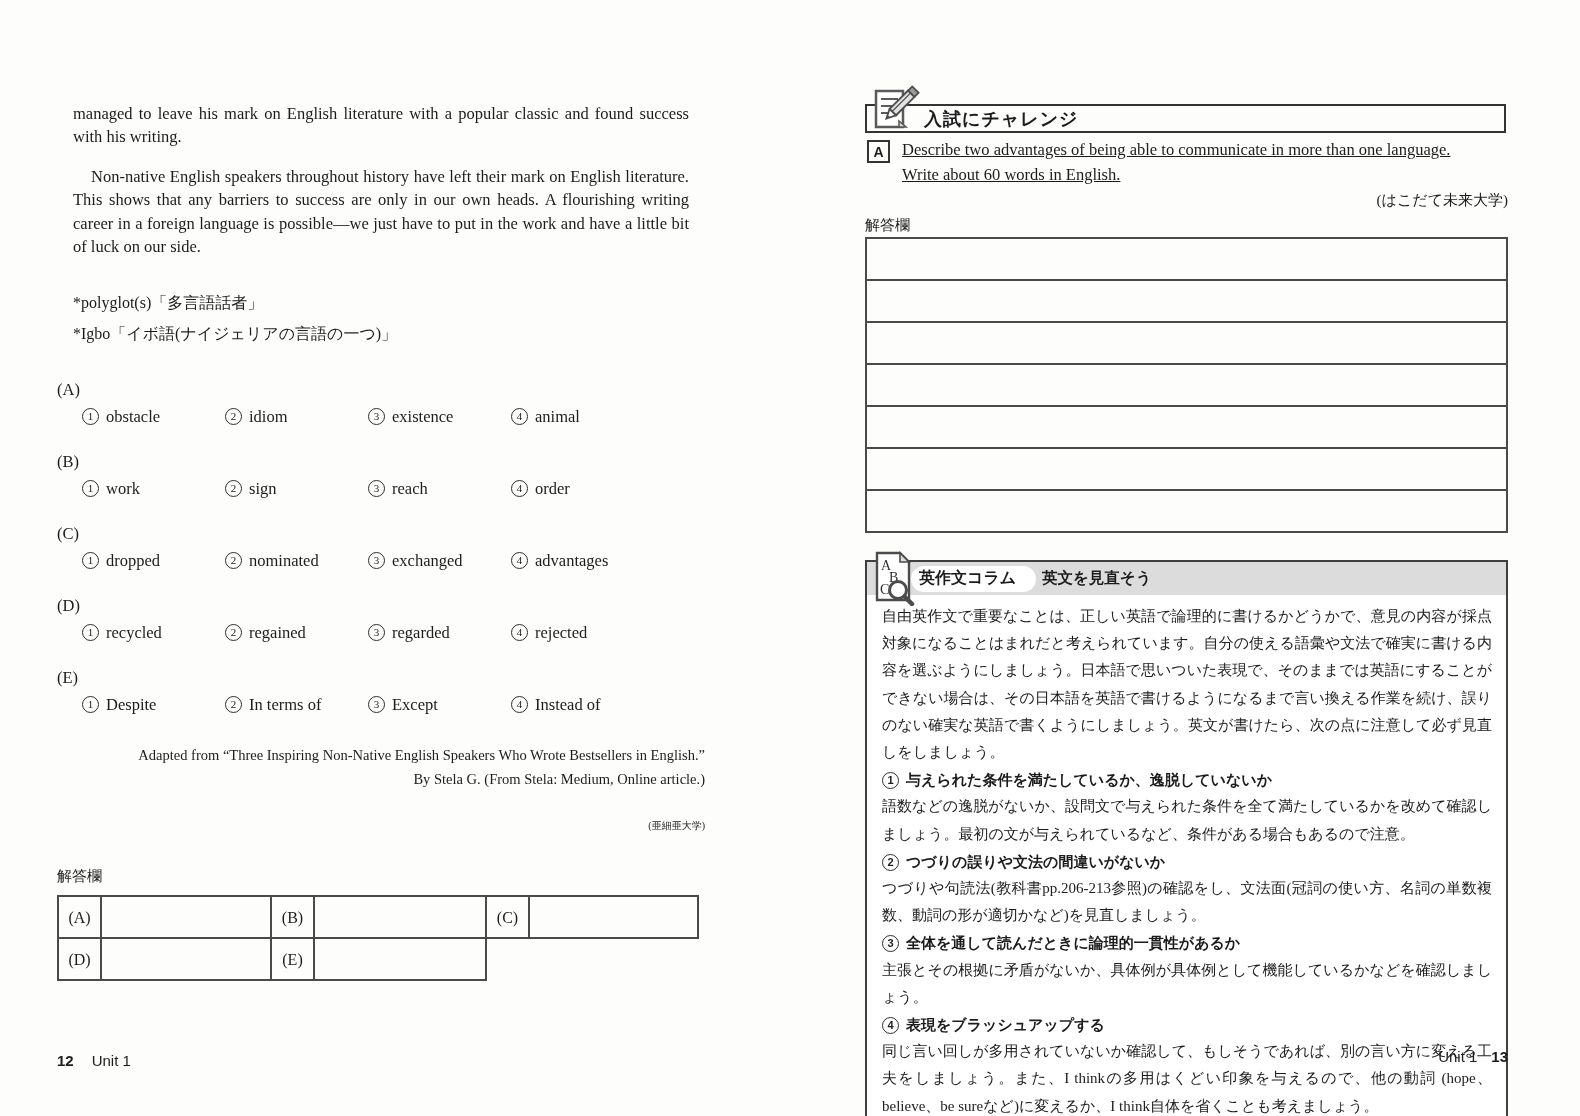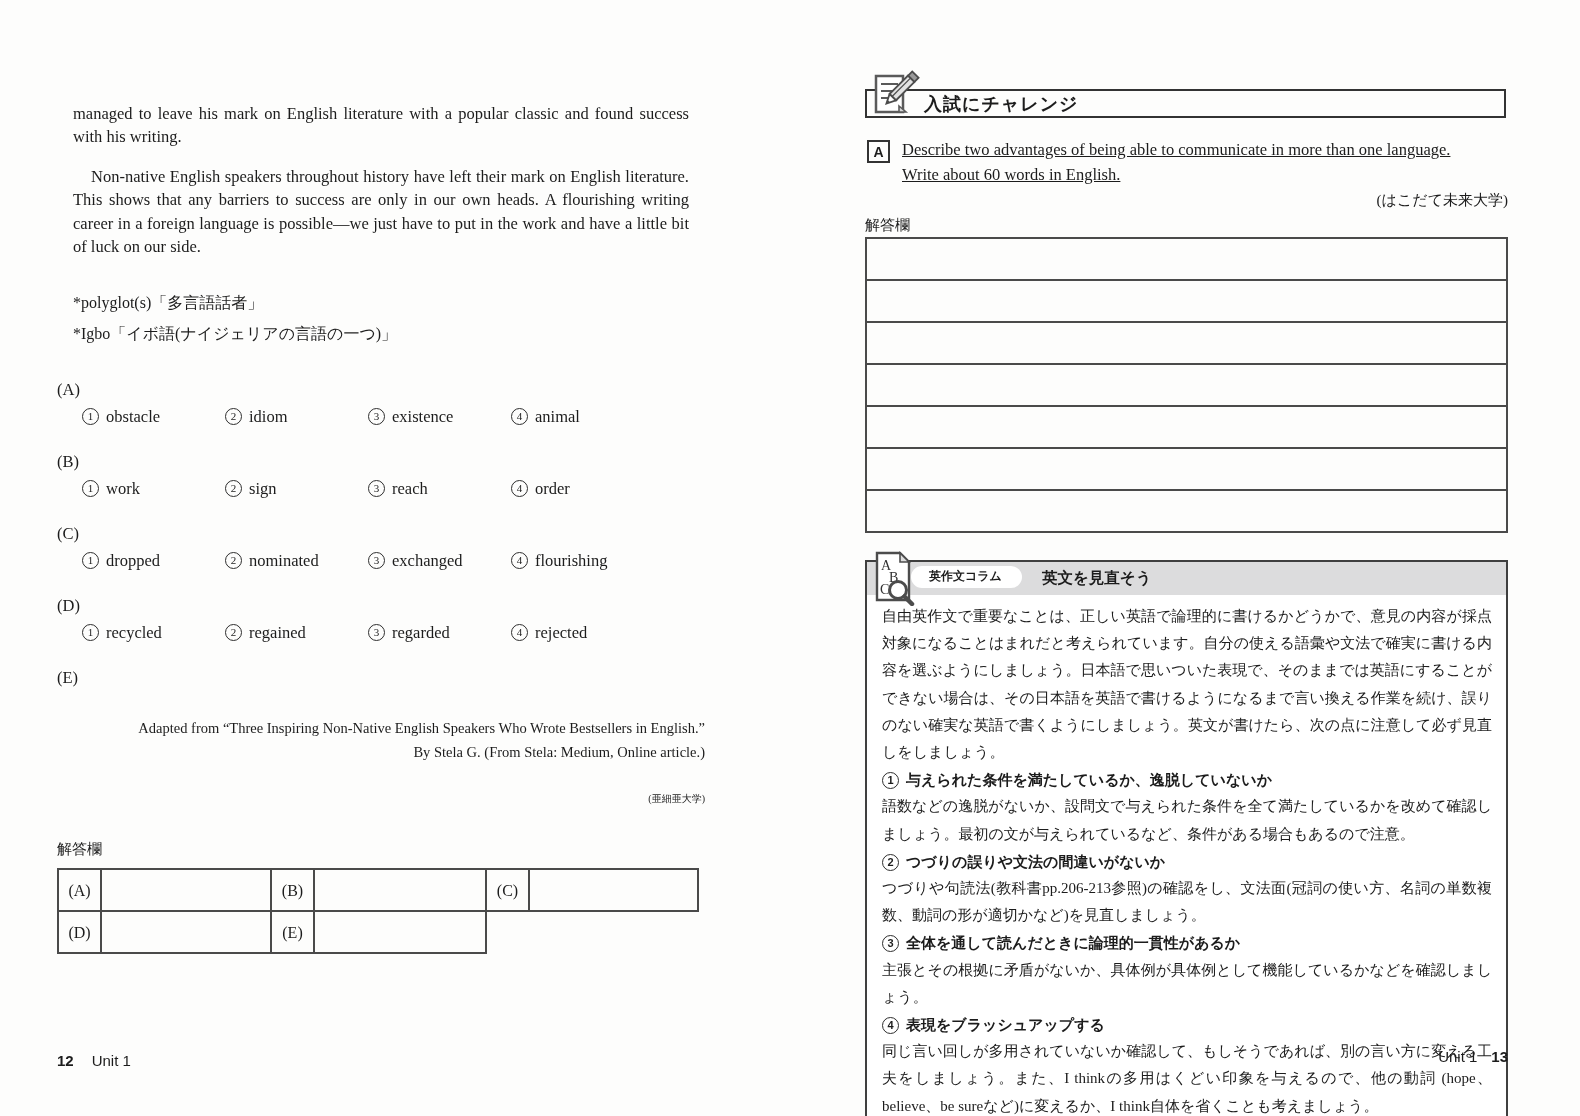--- a/index.html
+++ b/index.html
@@ -82,21 +82,21 @@
   }
   .pgnum { font-weight: bold; }
   .footer-left .unit { margin-left: 18px; }
   .footer-right .pgnum { margin-left: 14px; }
 
   
   .right-page { position: absolute; left: 865px; top: 68px; width: 643px; }
 
   .challenge-box {
     position: absolute;
-    left: 0; top: 21px;
+    left: 0; top: 36px;
     width: 641px; height: 29px;
     border: 2px solid #333;
     box-sizing: border-box;
   }
   .challenge-icon { position: absolute; left: 4px; top: -21px; }
   .challenge-title {
     position: absolute;
     left: 57px; top: 50%;
     transform: translateY(-50%);
     font-family: "Liberation Sans", sans-serif;
@@ -143,24 +143,24 @@
     position: relative;
     height: 33px;
     background: #dcdcdd;
   }
   .column-icon { position: absolute; left: 6px; top: -12px; }
   .column-badge {
     position: absolute;
     left: 44px; top: 4px;
     background: #fff;
     border-radius: 14px;
-    padding: 2px 20px 3px 18px;
+    padding: 2px 20px 3px 8px;
     font-family: "Liberation Sans", sans-serif;
     font-weight: bold;
-    font-size: 12px;
+    font-size: 16px;
     white-space: nowrap;
     text-align: center;
   }
   .column-title {
     position: absolute;
     left: 175px; top: 6px;
     font-family: "Liberation Sans", sans-serif;
     font-weight: bold;
     font-size: 15.5px;
     white-space: nowrap;
@@ -214,36 +214,42 @@
         <span class="opt"><span class="circ">4</span><span>order</span></span>
       </div>
     </div>
 
     <div class="qgroup">
       <div class="qlabel">(C)</div>
       <div class="opts">
         <span class="opt"><span class="circ">1</span><span>dropped</span></span>
         <span class="opt"><span class="circ">2</span><span>nominated</span></span>
         <span class="opt"><span class="circ">3</span><span>exchanged</span></span>
-        <span class="opt"><span class="circ">4</span><span>flourishing</span></span>
+        <span class="opt"><span class="circ">4</span><span>advantages</span></span>
       </div>
     </div>
 
     <div class="qgroup">
       <div class="qlabel">(D)</div>
       <div class="opts">
         <span class="opt"><span class="circ">1</span><span>recycled</span></span>
         <span class="opt"><span class="circ">2</span><span>regained</span></span>
         <span class="opt"><span class="circ">3</span><span>regarded</span></span>
         <span class="opt"><span class="circ">4</span><span>rejected</span></span>
       </div>
     </div>
 
     <div class="qgroup">
       <div class="qlabel">(E)</div>
+      <div class="opts">
+        <span class="opt"><span class="circ">1</span><span>Despite</span></span>
+        <span class="opt"><span class="circ">2</span><span>In terms of</span></span>
+        <span class="opt"><span class="circ">3</span><span>Except</span></span>
+        <span class="opt"><span class="circ">4</span><span>Instead of</span></span>
+      </div>
     </div>
 
   </div>
 
   <div class="attribution">
     <div>Adapted from “Three Inspiring Non-Native English Speakers Who Wrote Bestsellers in English.”</div>
     <div>By Stela G. (From Stela: Medium, Online article.)</div>
   </div>
 
   <div class="university">(亜細亜大学)</div>

